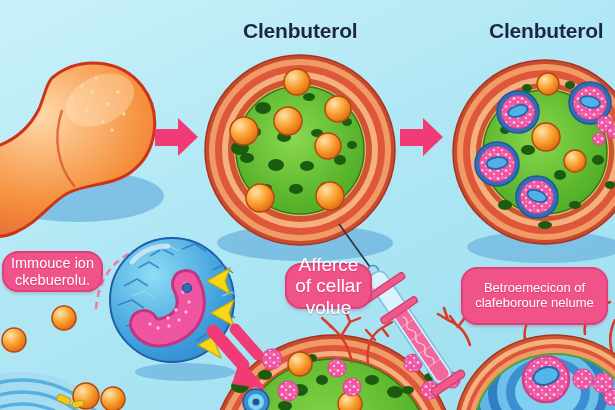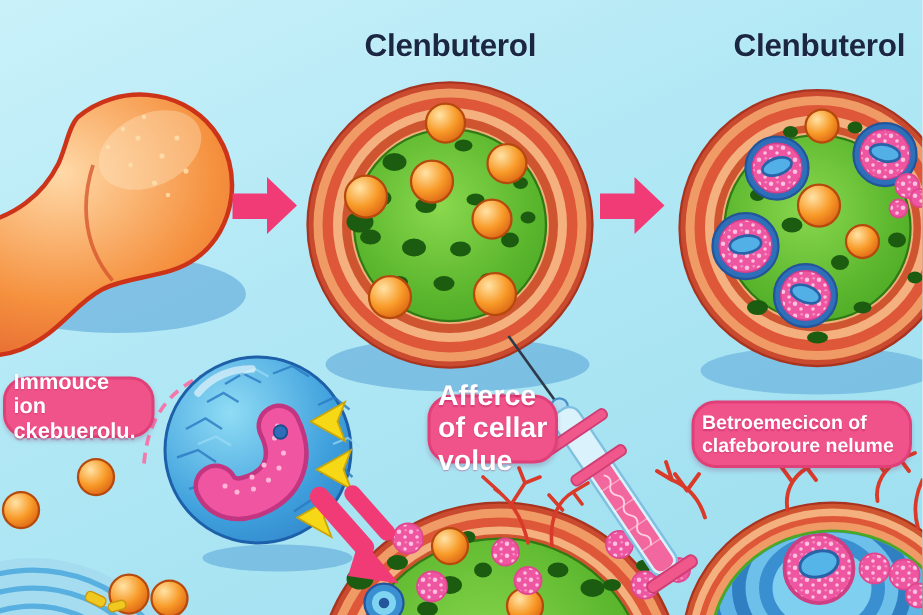--- a/index.html
+++ b/index.html
@@ -12,29 +12,29 @@
   .title{
     position:absolute;z-index:3;font-weight:bold;color:#1b2742;
     letter-spacing:-0.2px;text-shadow:0 1px 1px rgba(255,255,255,.35);
     white-space:nowrap;
   }
   .title.healthy{left:10px;top:15px;font-size:23px;}
   .title.mid{left:243px;top:19px;font-size:21px;}
   .title.right{left:489px;top:19px;font-size:21px;}
   .callout{
     position:absolute;z-index:3;background:#f0538a;border:2px solid #e04078;
-    border-radius:16px;color:#fff;font-weight:bold;
+    border-radius:16px;color:#fff;font-weight:normal;text-align:center;
     display:flex;align-items:center;justify-content:center;line-height:1.14;
     padding:3px 5px;box-sizing:border-box;
     text-shadow:0 1px 1px rgba(170,25,85,.4);
     box-shadow:0 2px 3px rgba(120,40,90,.22);
   }
   .callout.left{left:2px;top:251px;width:101px;height:41px;font-size:14.5px;}
   .callout.center{left:247px;top:263px;width:87px;height:46px;font-size:19px;margin-left:38px;}
-  .callout.right{left:461px;top:267px;width:147px;height:45px;font-size:13px;}
+  .callout.right{left:461px;top:267px;width:147px;height:58px;font-size:13px;}
 </style>
 </head>
 <body>
 
 <div class="stage">
 
 <svg width="615" height="410" viewBox="0 0 615 410">
   <defs>
     <radialGradient id="ballGrad" cx="0.35" cy="0.3" r="0.8">
       <stop offset="0" stop-color="#ffe3a6"></stop>

